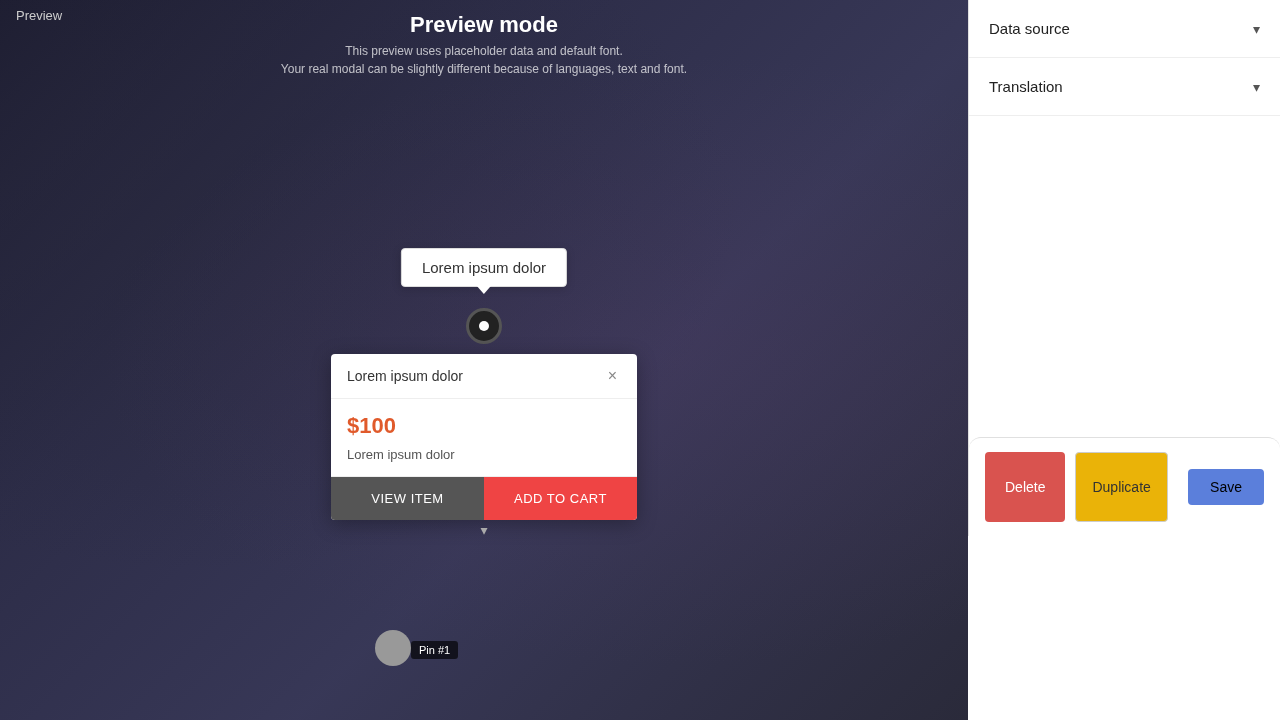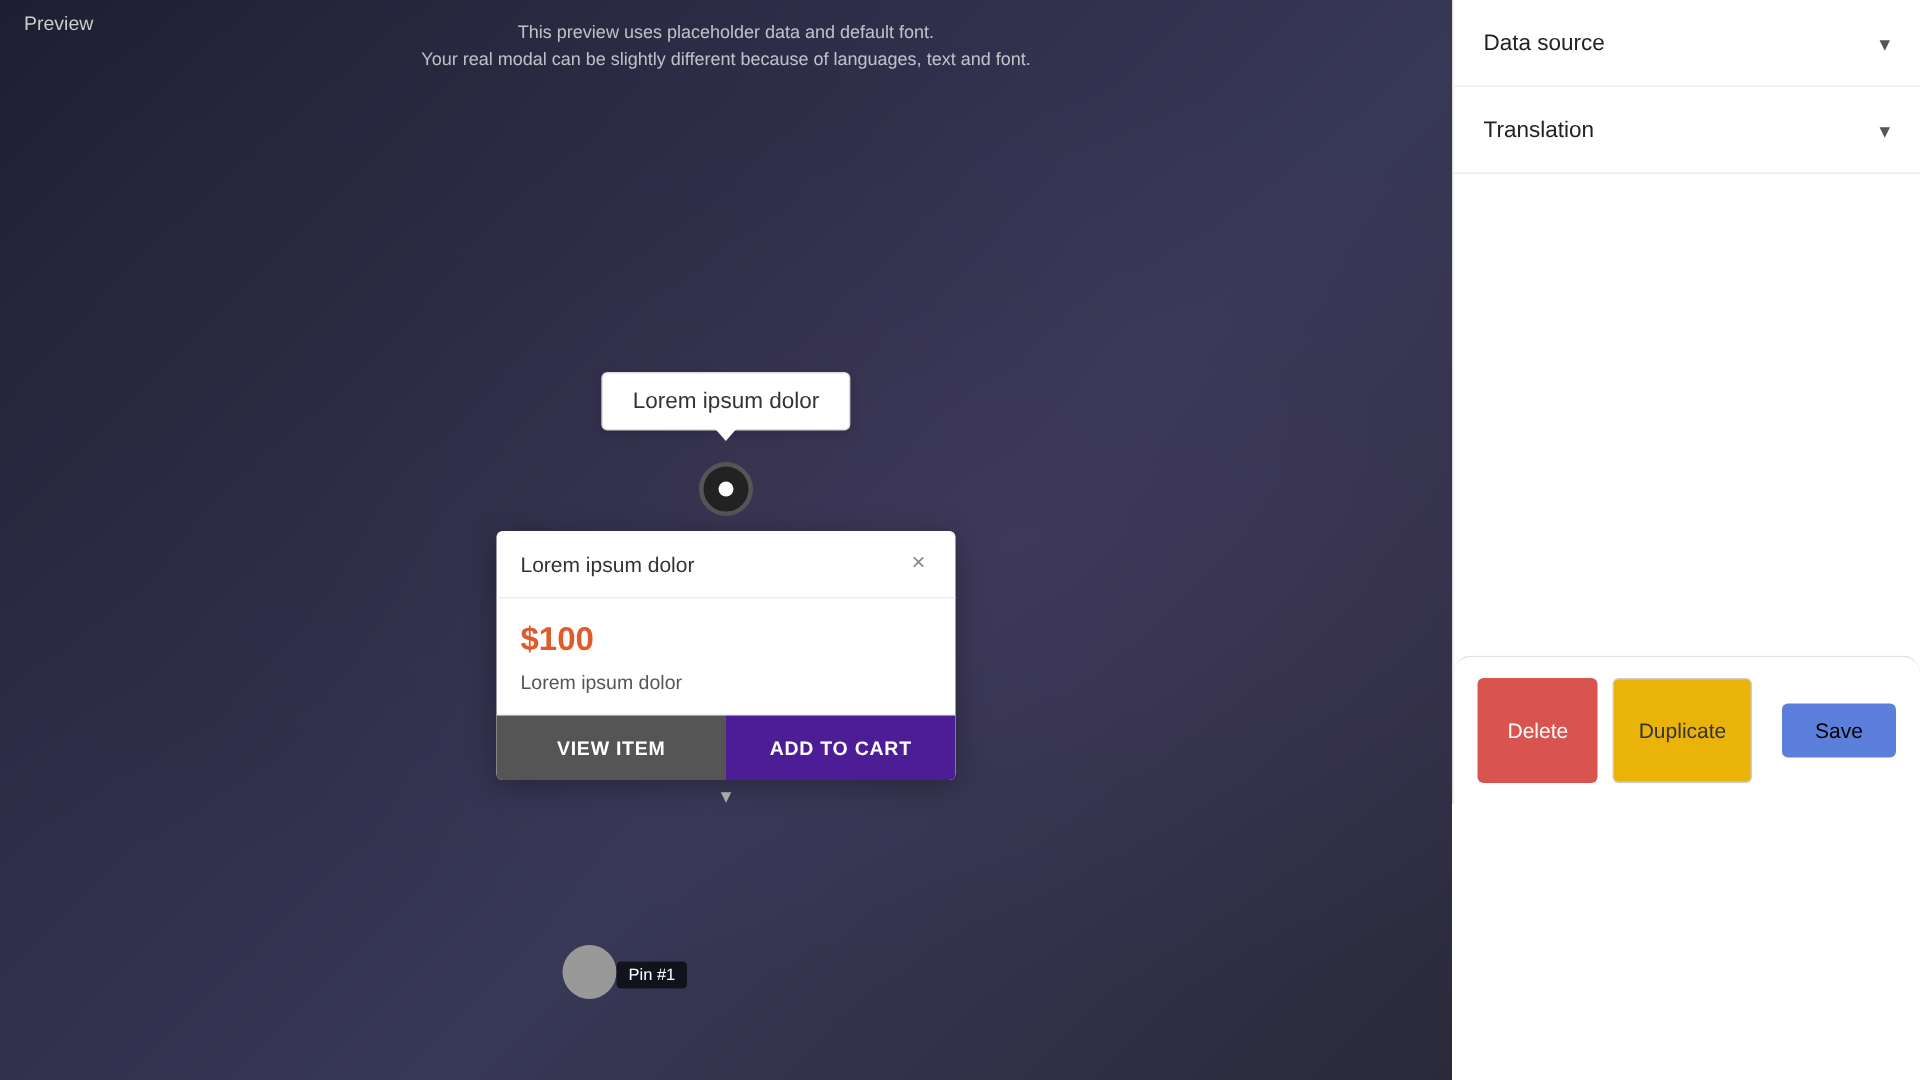--- a/index.html
+++ b/index.html
@@ -164,35 +164,35 @@
     .modal-footer {
       display: flex;
       border-top: 1px solid #eee;
     }
 
     .modal-btn {
       flex: 1;
       padding: 14px 0;
       text-align: center;
       font-size: 13px;
-      font-weight: 700;
+      font-weight: 400;
       cursor: pointer;
       border: none;
       background: transparent;
       letter-spacing: 0.5px;
     }
 
     .btn-view {
       color: #fff;
       background: #555;
     }
 
     .btn-cart {
       color: #fff;
-      background: #4c1d95;
+      background: #ef4444;
     }
 
     
     .modal-chevron {
       position: absolute;
       top: 522px;
       left: 50%;
       transform: translateX(-50%);
       color: #aaa;
       font-size: 14px;
@@ -312,20 +312,21 @@
 </head>
 <body>
 
 <div class="preview-area">
   <div class="bg-image"></div>
   <div class="bg-laptop"></div>
 
   <span class="preview-label">Preview</span>
 
   <div class="preview-header">
+    <div class="preview-mode-title">Preview mode</div>
     <div class="preview-subtitle">This preview uses placeholder data and default font.</div>
     <div class="preview-subtitle">Your real modal can be slightly different because of languages, text and font.</div>
   </div>
 
   <div class="tooltip-bubble">
     <span>Lorem ipsum dolor</span>
   </div>
 
   <div class="pin-circle">
     <div class="pin-circle-inner"></div>

